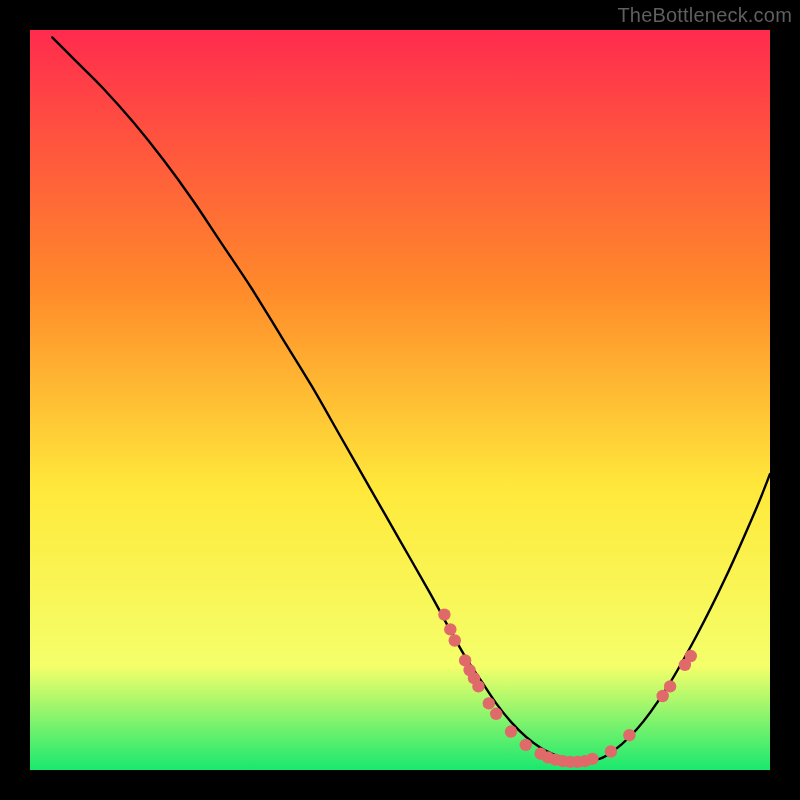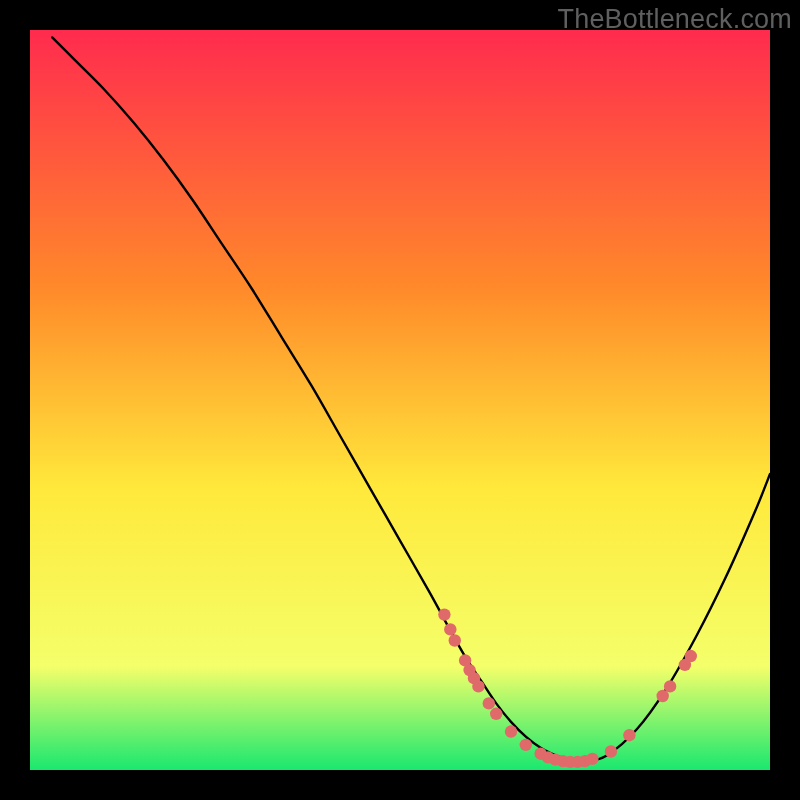--- a/index.html
+++ b/index.html
@@ -24,21 +24,21 @@
     left: 0;
     top: 0;
     width: 740px;
     height: 740px;
   }
   .watermark {
     position: absolute;
     top: 4px;
     right: 8px;
     color: #5f5f5f;
-    font-size: 27px;
+    font-size: 20px;
     font-weight: 500;
     user-select: none;
     letter-spacing: 0.2px;
   }
   svg { display: block; }
 </style>
 </head>
 <body>
 
 <div class="watermark">TheBottleneck.com</div>

